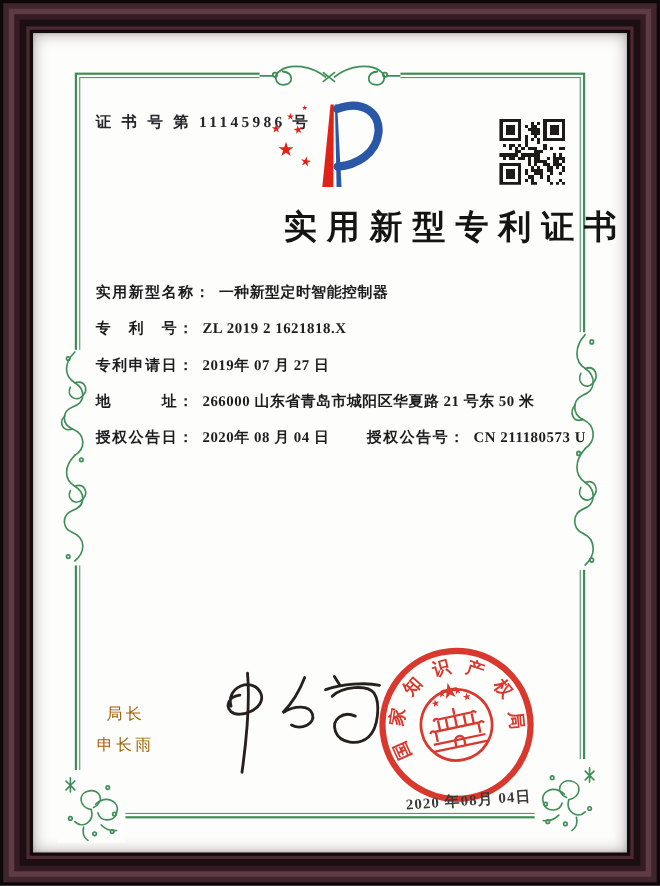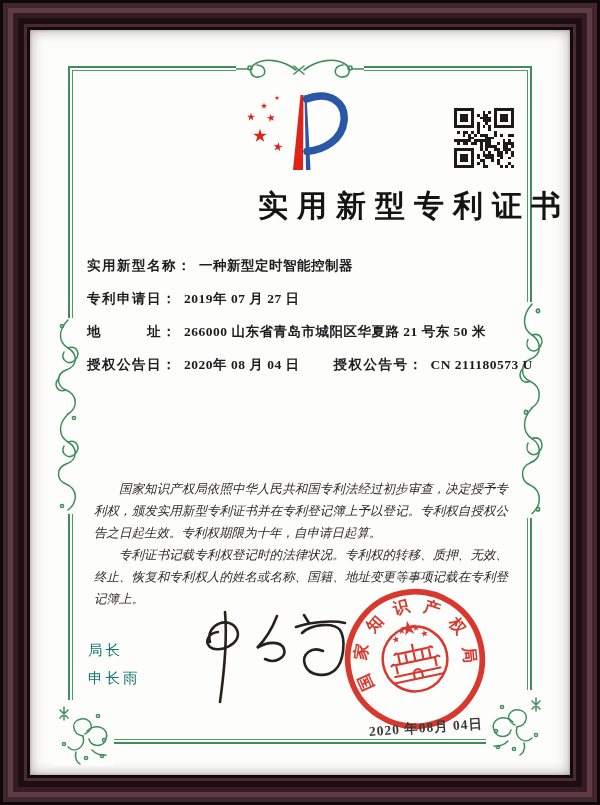--- a/index.html
+++ b/index.html
@@ -32,21 +32,21 @@
          font-weight:700;color:#141414;letter-spacing:9px;}
   .fields{position:absolute;left:57px;top:226px;right:40px;}
   .frow{line-height:20px;margin-bottom:13px;white-space:nowrap;font-size:13.5px;color:#1d1d1f;}
   .flabel{font-weight:600;letter-spacing:1.5px;margin-right:7px;font-family:Liberation Serif, serif;}
   .fvalue{font-weight:600;letter-spacing:.5px;}
   .fpair2{margin-left:34px;}
   .bodytext{position:absolute;left:64px;top:448px;width:414px;font-size:12.5px;line-height:22px;
             color:#2c2a28;text-align:justify;font-style:italic;font-weight:500;}
   .bodytext p{margin:0;text-indent:2em;}
   .signer{position:absolute;left:58px;top:606px;font-family:"Liberation Sans", sans-serif;
-          font-size:14.5px;color:#0f766e;line-height:28px;letter-spacing:3px;font-weight:500;}
+          font-size:14.5px;color:#a16207;line-height:28px;letter-spacing:3px;font-weight:500;text-align:center;}
   .signature{position:absolute;left:152px;top:576px;width:178px;height:104px;}
   .seal{position:absolute;left:312px;top:556px;width:146px;height:146px;transform:rotate(-12deg);
         opacity:.93;mix-blend-mode:multiply;}
   .sealdate{position:absolute;left:316px;top:689px;width:160px;text-align:center;font-size:13.5px;
             font-weight:700;color:#3c3a38;letter-spacing:1px;transform:rotate(-4deg);}
   .sealtext{font-family:"Liberation Serif", serif;font-weight:700;font-size:15.5px;}
 </style>
 </head>
 <body>
 
@@ -126,20 +126,21 @@
           <path d="M40,50 q6,6 14,5 M24,52 q-2,8 4,12"></path>
           <circle cx="46" cy="16" r="1.6"></circle>
             <circle cx="52" cy="40" r="1.6"></circle>
           <circle cx="12" cy="44" r="1.6"></circle>
             <circle cx="34" cy="58" r="1.6"></circle>
             <circle cx="50" cy="56" r="1.6"></circle>
         </g>
       </svg>
     </div>
 
+    <div class="certno">证 书 号 第 11145986 号</div>
 
     <div class="logo">
       <svg viewBox="0 0 115 85">
         <defs>
           <path id="star" d="M0,-1 L0.225,-0.309 L0.951,-0.309 L0.363,0.118 L0.588,0.809 L0,0.382 L-0.588,0.809 L-0.363,0.118 L-0.951,-0.309 L-0.225,-0.309 Z"></path>
         </defs>
         <g fill="#e02318">
           <use href="#star" transform="translate(37,8) scale(2.6)"></use>
           <use href="#star" transform="translate(24,16) scale(3.4)"></use>
           <use href="#star" transform="translate(11,27) scale(4.2)"></use>
@@ -284,34 +285,33 @@
         </svg>
     </div>
 
     <div class="title">实用新型专利证书</div>
 
     <div class="fields">
       <div class="frow">
         <span class="flabel">实用新型名称：</span><span class="fvalue">一种新型定时智能控制器</span>
       </div>
       <div class="frow">
+        <span class="flabel">专　利　号：</span><span class="fvalue">ZL 2019 2 1621818.X</span>
+      </div>
+      <div class="frow">
         <span class="flabel">专利申请日：</span><span class="fvalue">2019年 07 月 27 日</span>
       </div>
       <div class="frow">
         <span class="flabel">地　　　址：</span><span class="fvalue">266000 山东省青岛市城阳区华夏路 21 号东 50 米</span>
       </div>
       <div class="frow">
         <span class="flabel">授权公告日：</span><span class="fvalue">2020年 08 月 04 日</span><span class="flabel fpair2">授权公告号：</span><span class="fvalue">CN 211180573 U</span>
       </div>
     </div>
 
-    <div class="bodytext">
-      <p>国家知识产权局依照中华人民共和国专利法经过初步审查，决定授予专利权，颁发实用新型专利证书并在专利登记簿上予以登记。专利权自授权公告之日起生效。专利权期限为十年，自申请日起算。</p>
-      <p>专利证书记载专利权登记时的法律状况。专利权的转移、质押、无效、终止、恢复和专利权人的姓名或名称、国籍、地址变更等事项记载在专利登记簿上。</p>
-    </div>
 
     <div class="signer">
       <div>局长</div>
       <div>申长雨</div>
     </div>
 
     <div class="signature">
       <svg viewBox="0 0 178 104">
         <g fill="none" stroke="#27211d" stroke-width="2.6" stroke-linecap="round">
           <path d="M28,36 C23,18 48,9 55,24 C61,38 36,48 28,41 C22,35 27,27 36,26"></path>

